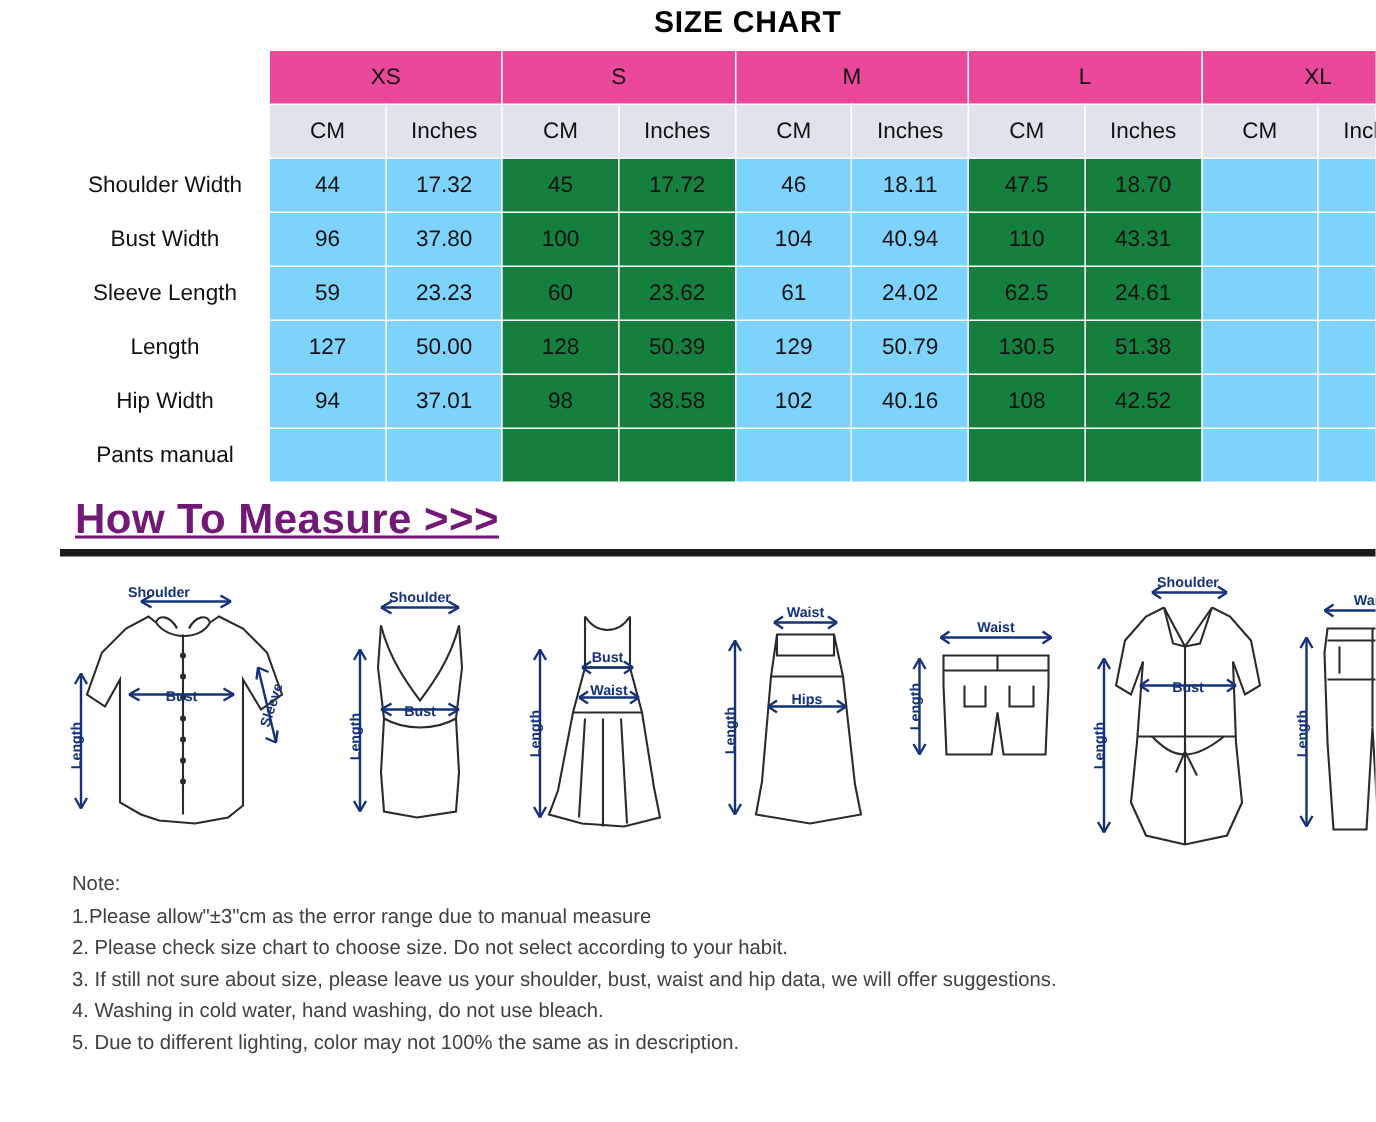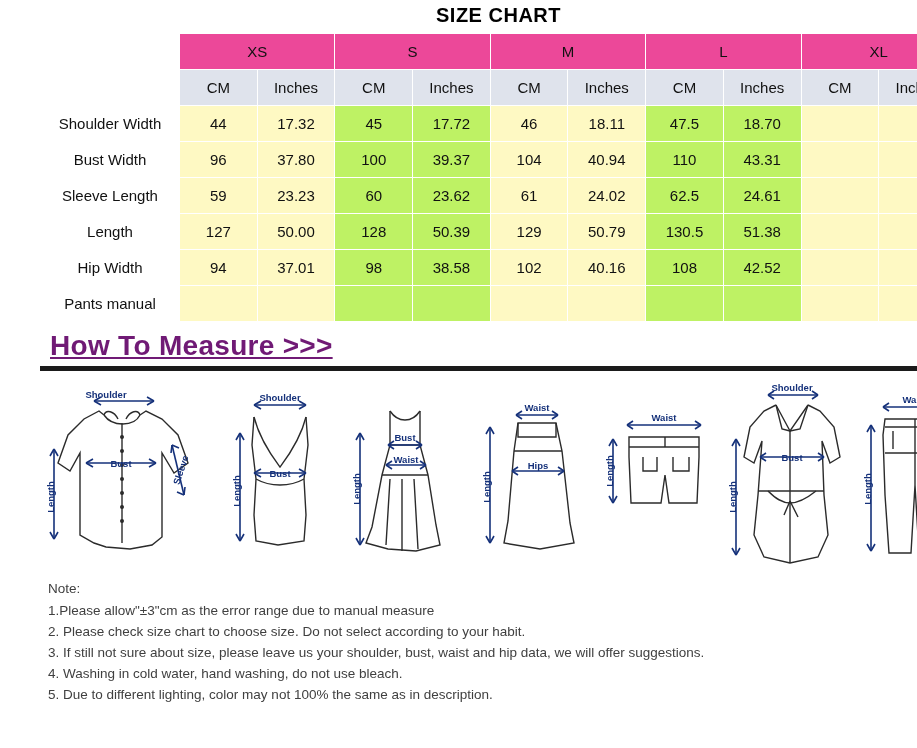--- a/index.html
+++ b/index.html
@@ -52,22 +52,22 @@
     height: 30px;
     color: #000;
   }
   .rowlabel {
     background: #ffffff;
     text-align: left;
     padding-left: 14px;
     font-size: 14px;
     color: #111;
   }
-  .cell-a { background: #fef9c3; }
-  .cell-b { background: #bef264; }
+  .cell-a { background: #7dd3fc; }
+  .cell-b { background: #15803d; }
   .first-col { width: 139px; }
 
   
   .htm-wrap { position: relative; margin-top: 8px; }
   .htm-title {
     font-size: 28px;
     font-weight: bold;
     color: #701a75;
     padding-left: 10px;
     letter-spacing: 0.3px;

